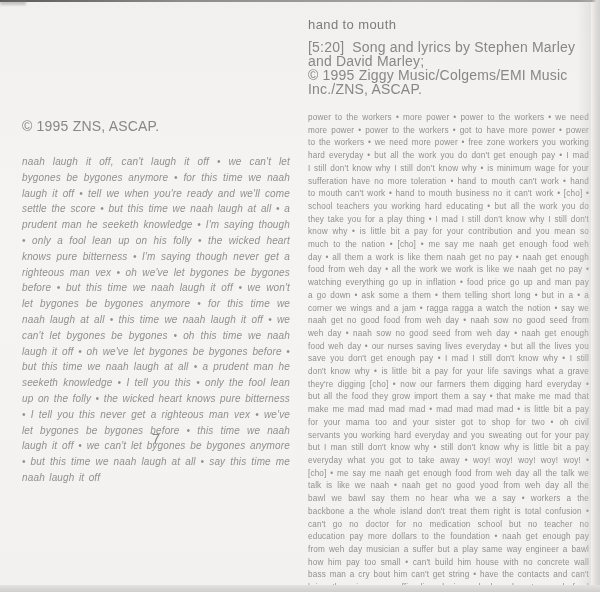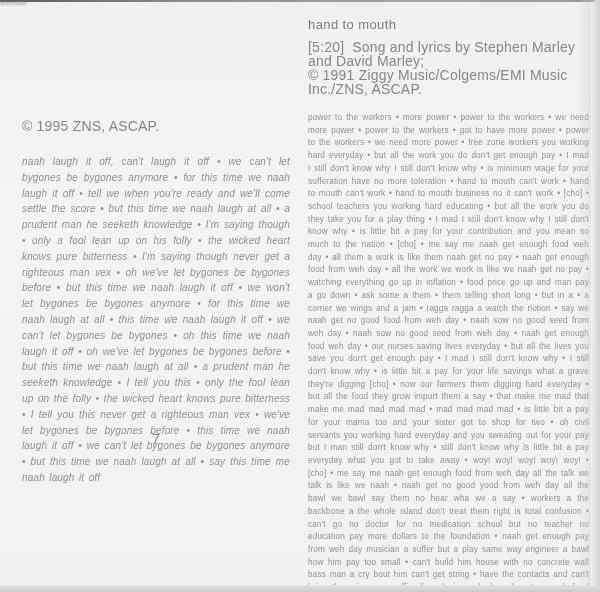--- a/index.html
+++ b/index.html
@@ -112,21 +112,21 @@
   </div>
 
   <div class="page-number">7</div>
 
   <div class="right-block">
     <div class="song-title">hand to mouth</div>
     <div class="credits right-credits">
       <div>
         <span class="duration">[5:20]</span><span>Song and lyrics by Stephen Marley and David Marley;</span>
       </div>
-      <div>© 1991 Ziggy Music/Colgems/EMI Music Inc./ZNS, ASCAP.</div>
+      <div>© 1995 Ziggy Music/Colgems/EMI Music Inc./ZNS, ASCAP.</div>
     </div>
     <div class="lyrics lyrics-right right-lyrics">power to the workers • more power • power to the workers • we need more power • power to the workers • got to have more power • power to the workers • we need more power • free zone workers you working hard everyday • but all the work you do don't get enough pay • I mad I still don't know why I still don't know why • is minimum wage for your sufferation have no more toleration • hand to mouth can't work • hand to mouth can't work • hand to mouth business no it can't work • [cho] • school teachers you working hard educating • but all the work you do they take you for a play thing • I mad I still don't know why I still don't know why • is little bit a pay for your contribution and you mean so much to the nation • [cho] • me say me naah get enough food weh day • all them a work is like them naah get no pay • naah get enough food from weh day • all the work we work is like we naah get no pay • watching everything go up in inflation • food price go up and man pay a go down • ask some a them • them telling short long • but in a • a corner we wings and a jam • ragga ragga a watch the notion • say we naah get no good food from weh day • naah sow no good seed from weh day • naah sow no good seed from weh day • naah get enough food weh day • our nurses saving lives everyday • but all the lives you save you don't get enough pay • I mad I still don't know why • I still don't know why • is little bit a pay for your life savings what a grave they're digging [cho] • now our farmers them digging hard everyday • but all the food they grow import them a say • that make me mad that make me mad mad mad mad • mad mad mad mad • is little bit a pay for your mama too and your sister got to shop for two • oh civil servants you working hard everyday and you sweating out for your pay but I man still don't know why • still don't know why is little bit a pay everyday what you got to take away • woy! woy! woy! woy! woy! • [cho] • me say me naah get enough food from weh day all the talk we talk is like we naah • naah get no good yood from weh day all the bawl we bawl say them no hear wha we a say • workers a the backbone a the whole island don't treat them right is total confusion • can't go no doctor for no medication school but no teacher no education pay more dollars to the foundation • naah get enough pay from weh day musician a suffer but a play same way engineer a bawl how him pay too small • can't build him house with no concrete wall bass man a cry bout him can't get string • have the contacts and can't bring them in raggamuffin dj and sing • lord naah get enough food from weh day all the talk we talk is like we naah lord • naah get no good yood from weh day all the bawl we bawl say them no hear wha we a say • watching everything go up in inflation • food price go up and man pay a go down • some a them • them telling short • long • ragga ragga deh pon the version ziggy zaggy a watch the movements</div>
   </div>
 
   <div class="fold-shadow"></div>
   <div class="edge-right"></div>
   <div class="edge-bottom"></div>
 </div>
 
 </body></html>

